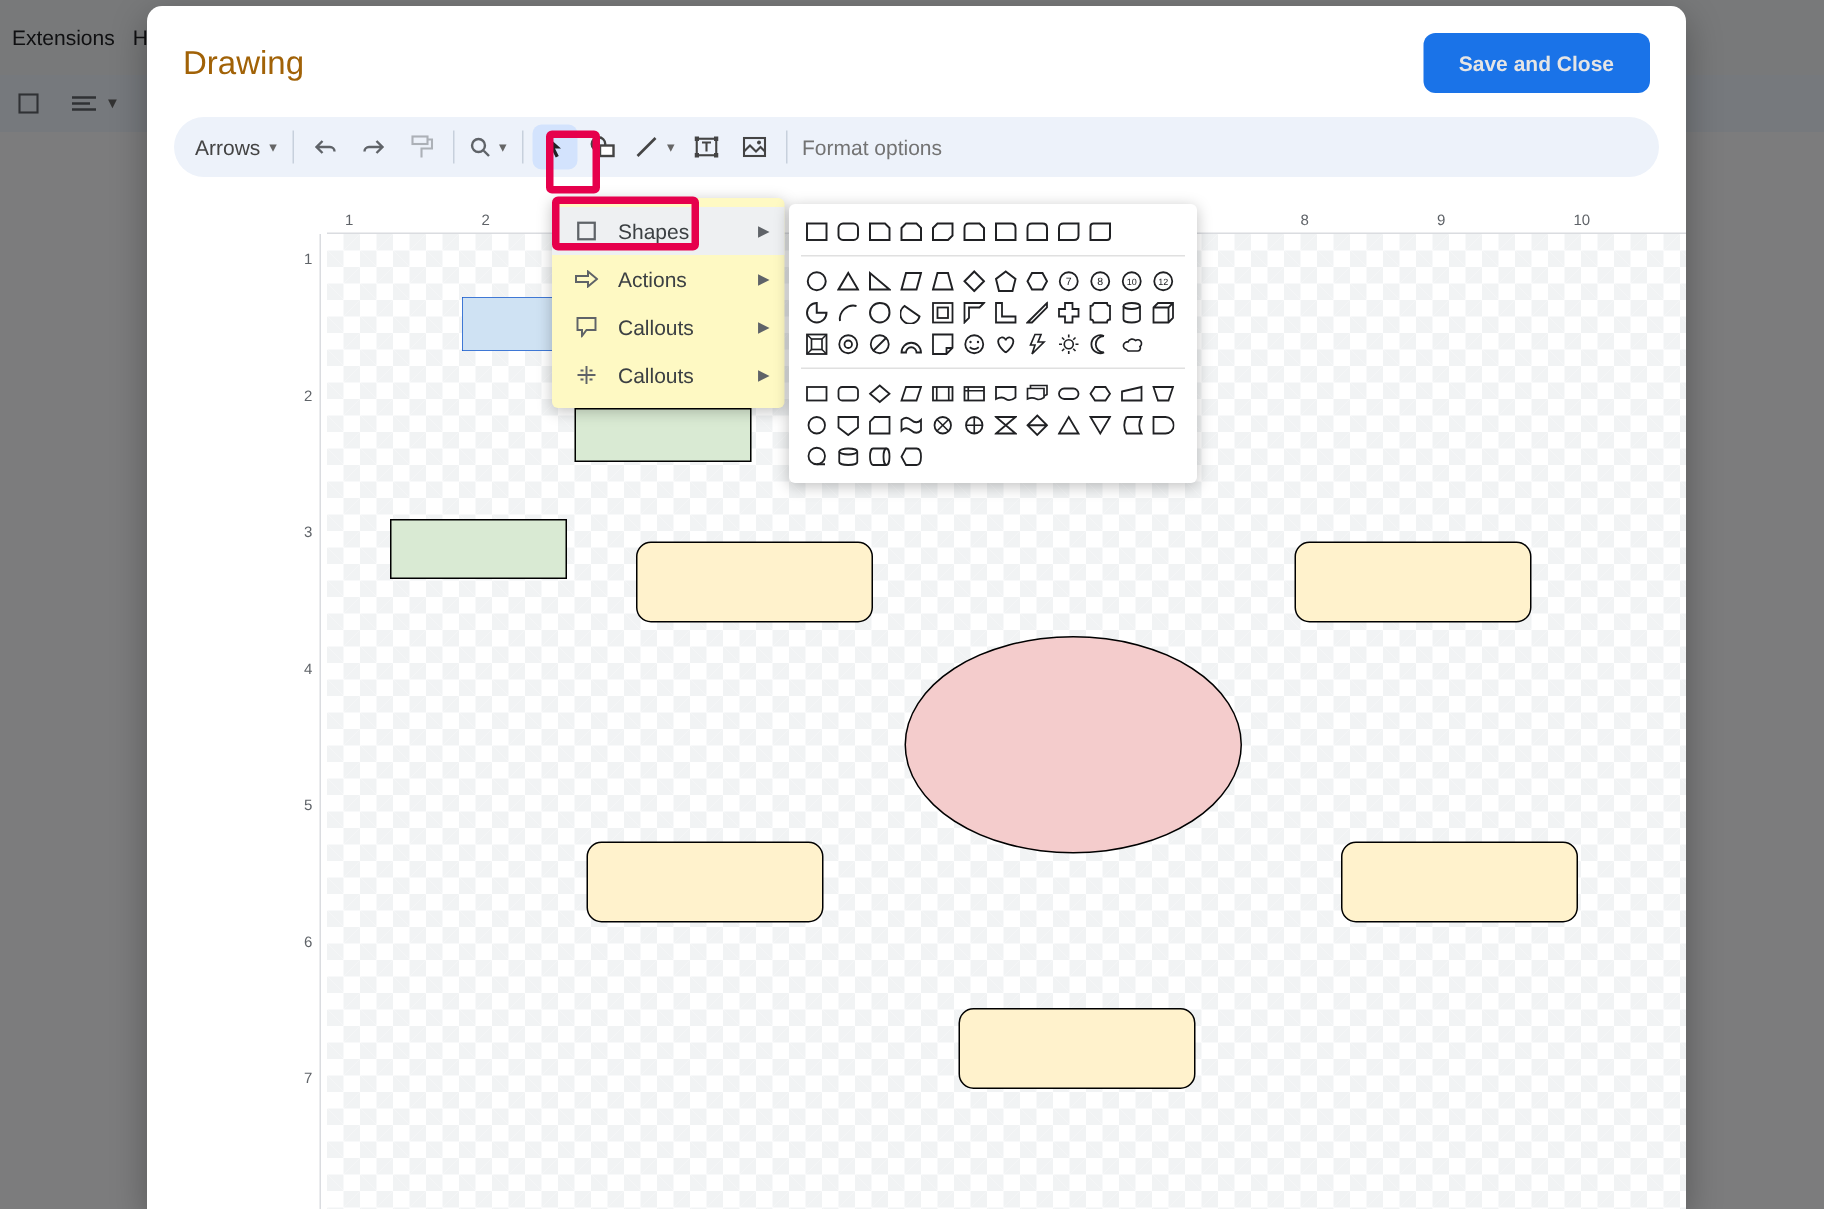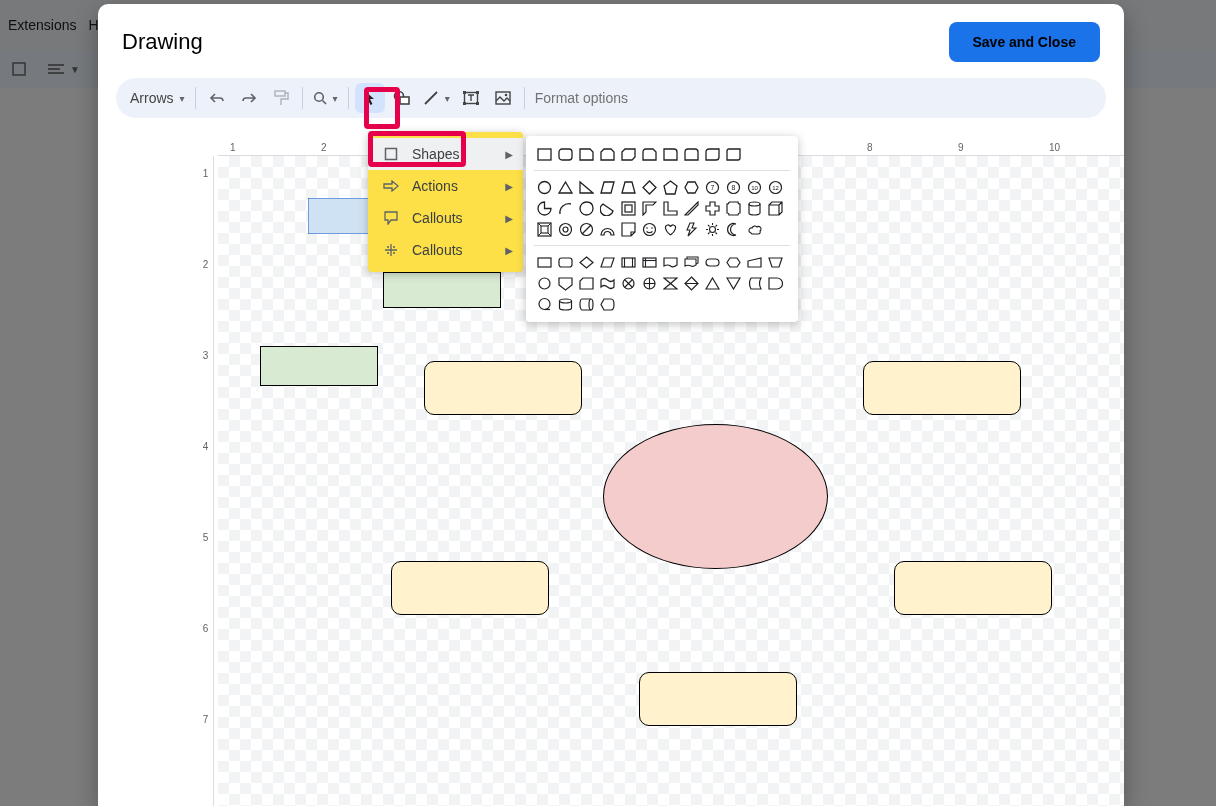--- a/index.html
+++ b/index.html
@@ -7,22 +7,22 @@
   
   .bg-app { position:absolute; inset:0; }
   .bg-top { position:absolute; top:0; left:0; right:0; height:50px; background:#f1f3f4; display:flex; align-items:center; padding-left:8px; gap:12px; color:#202124; font-size:14px; }
   .bg-sec { position:absolute; top:50px; left:0; right:0; height:38px; background:#edf2fa; display:flex; align-items:center; gap:10px; padding-left:4px; }
   .bg-doc { position:absolute; top:88px; left:0; right:0; bottom:0; background:#f8f9fa; }
   .overlay-dim { position:absolute; inset:0; background:rgba(0,0,0,0.5); }
 
   
   .dialog { position:absolute; left:98px; top:4px; right:92px; bottom:0; background:#fff; border-radius:10px 10px 0 0; box-shadow:0 8px 24px rgba(0,0,0,0.3); display:flex; flex-direction:column; overflow:hidden; }
   .dlg-header { display:flex; align-items:center; justify-content:space-between; padding:18px 24px 10px 24px; }
-  .dlg-title { font-size:22px; color:#000000; }
-  .save-btn { background:#1a73e8; color:#000000; border:none; font-weight:600; font-size:14px; padding:12px 24px; border-radius:8px; cursor:pointer; }
+  .dlg-title { font-size:22px; color:#a16207; }
+  .save-btn { background:#1a73e8; color:#e5e5e5; border:none; font-weight:600; font-size:14px; padding:12px 24px; border-radius:8px; cursor:pointer; }
 
   .dlg-toolbar { margin:6px 18px 0 18px; background:#edf2fa; height:40px; border-radius:20px; display:flex; align-items:center; padding:0 10px; gap:2px; }
   .tb-btn { height:30px; min-width:30px; display:flex; align-items:center; justify-content:center; border-radius:6px; cursor:pointer; color:#444; font-size:14px; gap:4px; padding:0 4px; }
   .tb-btn.selected { background:#d3e3fd; }
   .tb-sep { width:1px; height:22px; background:#c7d0dc; margin:0 4px; }
   .caret { font-size:10px; color:#666; margin-left:2px; }
 
   .hl-shape { position:absolute; border:5px solid #e6004c; border-radius:4px; pointer-events:none; z-index:50; }
 
   .ruler-h { position:absolute; left:120px; right:0; top:136px; height:16px; background:#fff; border-bottom:1px solid #dadce0; }
@@ -42,21 +42,21 @@
     background-size:22px 22px;
     background-position:0 0,0 11px,11px -11px,-11px 0;
   }
 
   
   .shape { position:absolute; border:1px solid #000; }
   .rrect { border-radius:10px; }
   .ellipse { border-radius:50%; }
 
   
-  .menu { position:absolute; background:#fde047; border-radius:4px; box-shadow:0 2px 10px rgba(0,0,0,0.25); padding:6px 0; z-index:30; }
+  .menu { position:absolute; background:#fef9c3; border-radius:4px; box-shadow:0 2px 10px rgba(0,0,0,0.25); padding:6px 0; z-index:30; }
   .menu-item { display:flex; align-items:center; gap:12px; height:32px; padding:0 36px 0 14px; font-size:14px; color:#3c4043; cursor:pointer; position:relative; }
   .menu-item.hover { background:#eef0f2; }
   .menu-item .mi-icon { width:18px; display:flex; justify-content:center; color:#5f6368; }
   .menu-item .mi-caret { position:absolute; right:10px; font-size:10px; color:#5f6368; }
 
   .hl-shapes-item { position:absolute; border:5px solid #e6004c; border-radius:4px; pointer-events:none; z-index:50; }
 
   .shape-flyout { position:absolute; background:#fff; border-radius:4px; box-shadow:0 2px 10px rgba(0,0,0,0.25); padding:8px 8px; z-index:30; width:272px; }
   .shape-grid { display:flex; flex-wrap:wrap; gap:1px; }
   .shape-cell { width:20px; height:20px; display:flex; align-items:center; justify-content:center; cursor:pointer; }

